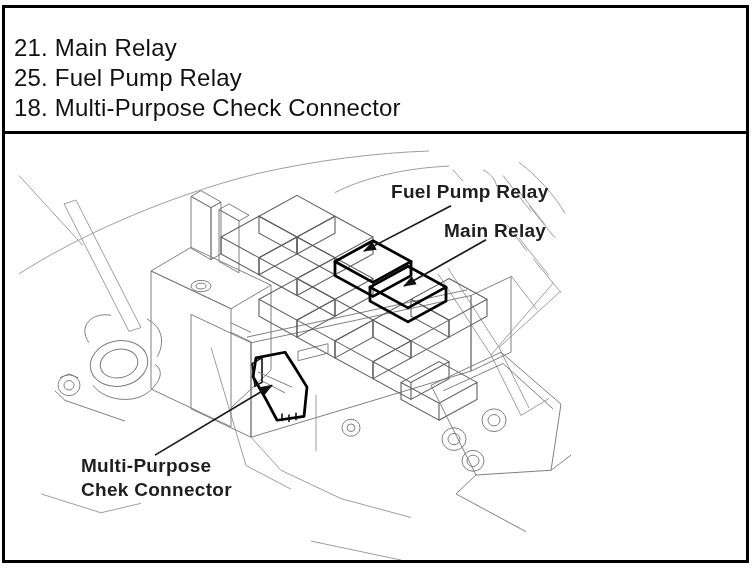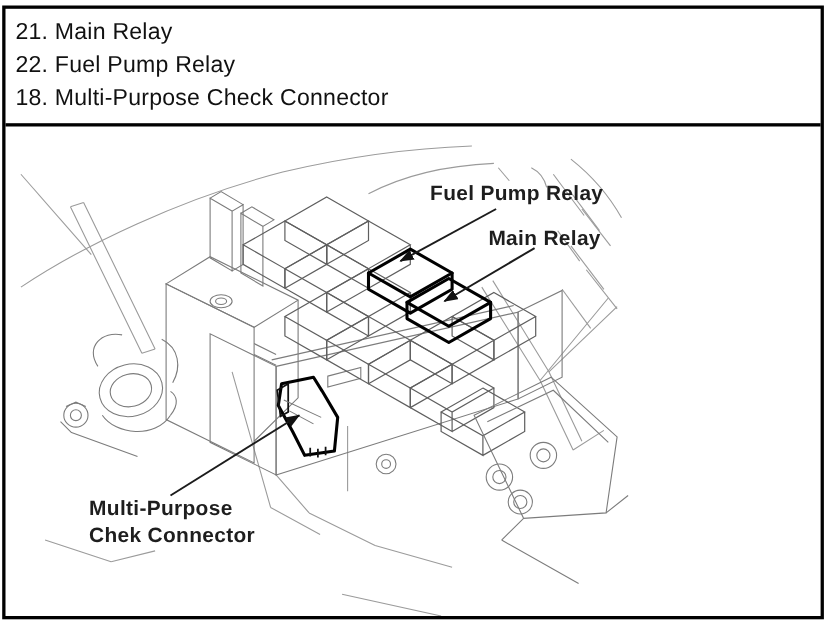--- a/index.html
+++ b/index.html
@@ -8,23 +8,24 @@
   .frame{
     position:absolute;left:2px;top:5px;right:4px;bottom:5px;
     border:3px solid #000;
     display:flex;flex-direction:column;
     background:#ffffff;
   }
   .parts-list{
     height:98px;flex:0 0 auto;
     border-bottom:3px solid #000;
     padding:6px 0 0 9px;
-    font-size:21px;line-height:30px;color:#111;
+    font-size:24px;line-height:30px;color:#111;
     letter-spacing:0.2px;
     white-space:nowrap;
+    margin-top:19px;
   }
   .parts-row{height:30px;}
   .diagram{position:relative;flex:1 1 auto;}
   .diagram svg{position:absolute;left:0;top:0;width:100%;height:100%;}
 
   
   .ln-light{stroke:#9b9b9b;stroke-width:1;fill:none;}
   .ln-mid{stroke:#7c7c7c;stroke-width:1;fill:none;}
   .ln-dark{stroke:#5f5f5f;stroke-width:1.1;fill:none;}
   .ln-bold{stroke:#000;stroke-width:2.8;fill:none;stroke-linejoin:round;stroke-linecap:round;}
@@ -33,21 +34,21 @@
   .dlabel{font-family:"Liberation Sans",sans-serif;font-weight:bold;font-size:19px;fill:#1e1e1e;letter-spacing:0.3px;}
 </style>
 </head>
 <body>
 
 <div class="page">
   <div class="frame">
 
     <div class="parts-list">
       <div class="parts-row">21. Main Relay</div>
-      <div class="parts-row">22. Fuel Pump Relay</div>
+      <div class="parts-row">25. Fuel Pump Relay</div>
       <div class="parts-row">18. Multi-Purpose Check Connector</div>
     </div>
 
     <div class="diagram">
       <svg viewBox="0 0 741 451" preserveAspectRatio="none">
         <defs>
           <marker id="ah" markerWidth="16" markerHeight="12" refX="12" refY="5" orient="auto" markerUnits="userSpaceOnUse">
             <path d="M0,0 L13,5 L0,10 Z" fill="#111"></path>
           </marker>
           <symbol id="cube" overflow="visible">

